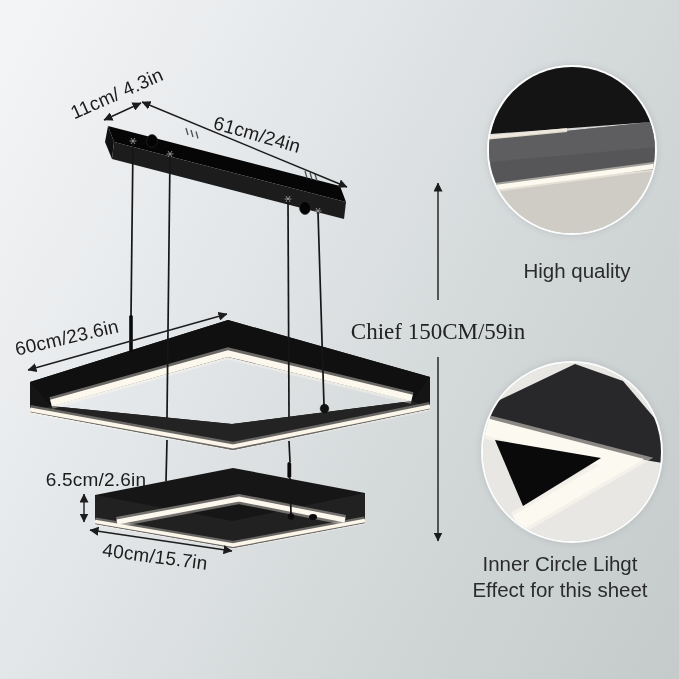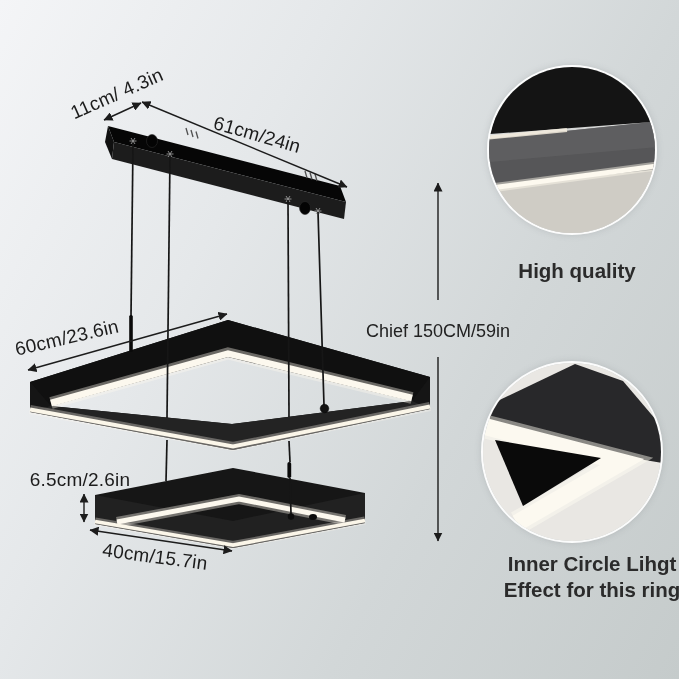--- a/index.html
+++ b/index.html
@@ -12,34 +12,34 @@
   .lbl{
     position:absolute;white-space:nowrap;font-size:19px;letter-spacing:.2px;
     color:#1c1c1c;transform:translate(-50%,-50%);
   }
   .lbl.r-24{transform:translate(-50%,-50%) rotate(-24deg);}
   .lbl.r16{transform:translate(-50%,-50%) rotate(16deg);}
   .lbl.r-13{transform:translate(-50%,-50%) rotate(-13deg);}
   .lbl.r7{transform:translate(-50%,-50%) rotate(7.5deg);}
   .lblblock{
     position:absolute;transform:translate(-50%,-50%);text-align:center;
-    font-size:18px;line-height:25px;color:#222;white-space:nowrap;
+    font-size:23px;line-height:25px;color:#222;white-space:nowrap;font-family:Liberation Serif, serif;
   }
   .vignette{
     position:absolute;border-radius:50%;overflow:hidden;
     border:2px solid rgba(255,255,255,.92);
     box-shadow:0 0 6px rgba(120,125,126,.25);
   }
   .vig-top{left:487px;top:65px;width:166px;height:166px;}
   .vig-bottom{left:481px;top:361px;width:178px;height:178px;}
   .caption{
     position:absolute;transform:translate(-50%,-50%);text-align:center;
     font-size:20.5px;line-height:26px;color:#2b2b2b;white-space:nowrap;
   }
-  .caption span{display:block;font-weight:bold;}
+  .caption span{display:block;}
 </style>
 </head>
 <body>
 
 <div id="stage">
 
   <svg width="679" height="679" viewBox="0 0 679 679">
     <defs>
       <marker id="ah" markerUnits="userSpaceOnUse" markerWidth="9" markerHeight="9" refX="8.5" refY="4.5" orient="auto-start-reverse">
         <path d="M0,0 L9,4.5 L0,9 Z" fill="#1c1c1c"></path>
@@ -129,21 +129,21 @@
       <line x1="90" y1="530" x2="232" y2="551" marker-start="url(#ah)" marker-end="url(#ah)"></line>
     </g>
   </svg>
 
   <div class="lbl r-24" style="left:117px;top:94px;">11cm/ 4.3in</div>
   <div class="lbl r16" style="left:257px;top:135px;">61cm/24in</div>
   <div class="lbl r-13" style="left:67px;top:338px;">60cm/23.6in</div>
   <div class="lblblock" style="left:438px;top:331px;">
     <span style="display:block;">Chief 150CM/59in</span>
   </div>
-  <div class="lbl" style="left:44px;top:480px;margin-left:36px;">6.5cm/2.6in</div>
+  <div class="lbl" style="left:60px;top:480px;margin-left:36px;">6.5cm/2.6in</div>
   <div class="lbl r7" style="left:155px;top:557px;">40cm/15.7in</div>
 
   <div class="vignette vig-top">
     <svg width="166" height="166" viewBox="0 0 166 166">
       <rect width="166" height="166" fill="#d6d7d6"></rect>
       <polygon points="0,122 168,100 170,170 -4,170" fill="#cfccc5"></polygon>
       <polygon points="0,72 163,55 170,58 170,102 0,120" fill="#565658"></polygon>
       <polygon points="0,72 163,55 170,58 170,80 0,95" fill="#626264" opacity="0.7"></polygon>
       <polygon points="1,67 11,33 43,5 110,-10 172,20 172,57 163,55" fill="#141414"></polygon>
       <line x1="0" y1="70.5" x2="78" y2="63" stroke="#f3ecdd" stroke-width="4" opacity="0.85"></line>
@@ -158,18 +158,18 @@
       <polygon points="6,42 92,1 140,18 180,65 180,100 138,93 7,57" fill="#28282a"></polygon>
       <polyline points="4,64 139,99 34,160" fill="none" stroke="rgba(255,252,242,0.45)" stroke-width="24" stroke-linejoin="miter"></polyline>
       <polyline points="4,64 139,99 34,160" fill="none" stroke="#fcf9f0" stroke-width="17" stroke-linejoin="miter"></polyline>
       <polygon points="12,77 118,95 40,143" fill="#0a0a0a"></polygon>
     </svg>
   </div>
 
   <div class="caption" style="left:577px;top:271px;">
     <span>High quality</span>
   </div>
-  <div class="caption" style="left:560px;top:577px;margin-left:32px;">
+  <div class="caption" style="left:560px;top:577px;">
     <span>Inner Circle Lihgt</span>
-    <span>Effect for this ring</span>
+    <span>Effect for this sheet</span>
   </div>
 
 </div>
 
 </body></html>

